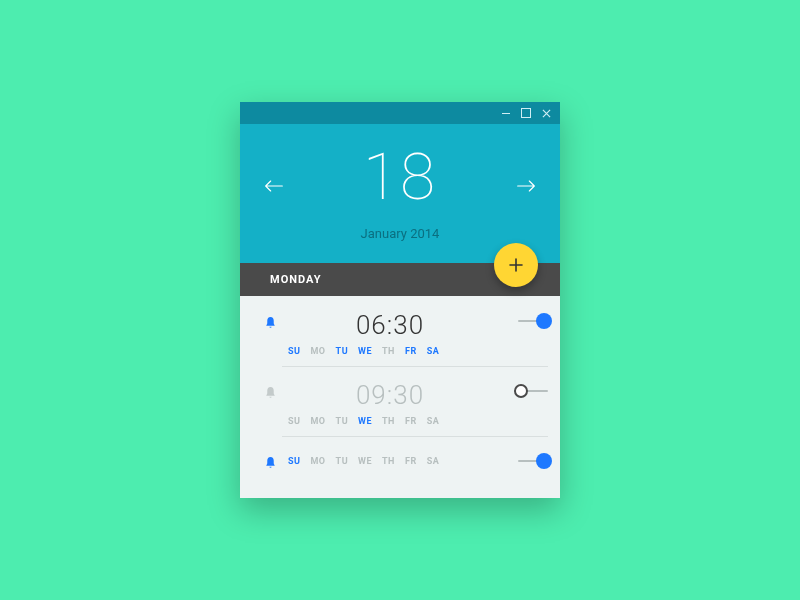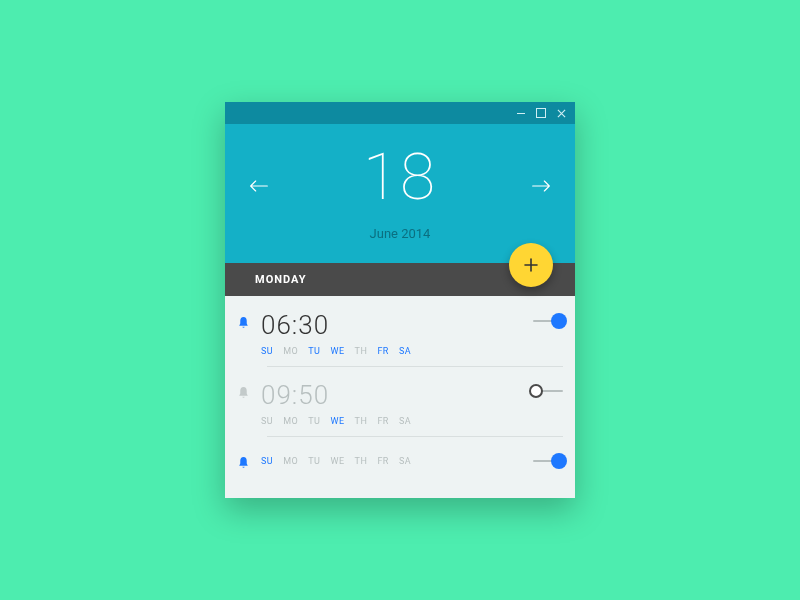--- a/index.html
+++ b/index.html
@@ -5,21 +5,21 @@
   * { box-sizing: border-box; margin: 0; padding: 0; }
   html, body { width: 800px; height: 600px; }
   body {
     background: #4dedaf;
     font-family: -apple-system, BlinkMacSystemFont, "Segoe UI", Roboto, Helvetica, Arial, sans-serif;
     display: flex;
     align-items: center;
     justify-content: center;
   }
   .card {
-    width: 350px;
+    width: 320px;
     background: #1d4ed8;
     box-shadow: 0 12px 30px rgba(0,0,0,0.25);
     position: relative;
   }
   .titlebar {
     height: 22px;
     background: #0d8aa0;
     display: flex;
     align-items: center;
     justify-content: flex-end;
@@ -90,22 +90,23 @@
     cursor: pointer;
     z-index: 5;
   }
   .fab svg { display:block; }
 
   .alarms { background:#eef3f3; padding: 0 0 18px; }
   .alarm {
     display: grid;
     grid-template-columns: 36px 1fr 56px;
     align-items: start;
-    padding: 14px 12px 10px 0;
-    position: relative;
+    padding: 14px 12px 10px 12px;
+    position: relative;
+    text-align: center;
   }
   .alarm + .alarm::before {
     content:"";
     position:absolute;
     left: 42px; right: 12px; top:0;
     height:1px; background:#d9dfdf;
   }
   .bell {
     display:flex; align-items:flex-start; justify-content:center;
     padding-top: 6px;
@@ -115,21 +116,21 @@
   .time {
     font-size: 26px;
     font-weight: 300;
     color: #333;
     letter-spacing: 1px;
   }
   .time.off { color: #b7bfbf; }
   .days {
     display:flex; gap:10px;
     font-size: 9px;
-    font-weight: 400;
+    font-weight: 700;
     margin-top: 6px;
   }
   .days span { color:#b7bfbf; letter-spacing: 0.5px; }
   .days span.on { color:#1e78ff; }
 
   .toggle {
     display:flex; align-items:center; justify-content:flex-end;
     padding-top:10px;
   }
   .toggle-track {
@@ -163,21 +164,21 @@
       <svg width="20" height="14" viewBox="0 0 24 14">
           <path d="M8 1 L2 7 L8 13 M2 7 H22" stroke="#fff" stroke-width="1.4" fill="none" stroke-linecap="round" stroke-linejoin="round"></path>
         </svg>
     </div>
     <div class="big-date">18</div>
     <div class="nav-arrow nav-right">
       <svg width="20" height="14" viewBox="0 0 24 14">
           <path d="M16 1 L22 7 L16 13 M22 7 H2" stroke="#fff" stroke-width="1.4" fill="none" stroke-linecap="round" stroke-linejoin="round"></path>
         </svg>
     </div>
-    <div class="month-year">June 2014</div>
+    <div class="month-year">January 2014</div>
   </div>
 
   <div class="daybar">
     <span>MONDAY</span>
     <div class="fab">
       <svg width="16" height="16" viewBox="0 0 16 16">
           <path d="M8 2 V14 M2 8 H14" stroke="#333" stroke-width="1.6" stroke-linecap="round"></path>
         </svg>
     </div>
   </div>
@@ -209,21 +210,21 @@
         </div>
       </div>
       <div class="alarm">
         <div class="bell">
           <svg width="13" height="14" viewBox="0 0 24 26">
             <path d="M12 2 C8 2 6 5 6 9 V13 C6 15 5 16 4 18 H20 C19 16 18 15 18 13 V9 C18 5 16 2 12 2 Z" fill="#c3caca"></path>
             <path d="M10 20 A2 2 0 0 0 14 20" fill="#c3caca"></path>
           </svg>
         </div>
         <div class="alarm-main">
-          <div class="time off">09:50</div>
+          <div class="time off">09:30</div>
           <div class="days">
             <span>SU</span>
             <span>MO</span>
             <span>TU</span>
             <span class="on">WE</span>
             <span>TH</span>
             <span>FR</span>
             <span>SA</span>
           </div>
         </div>

